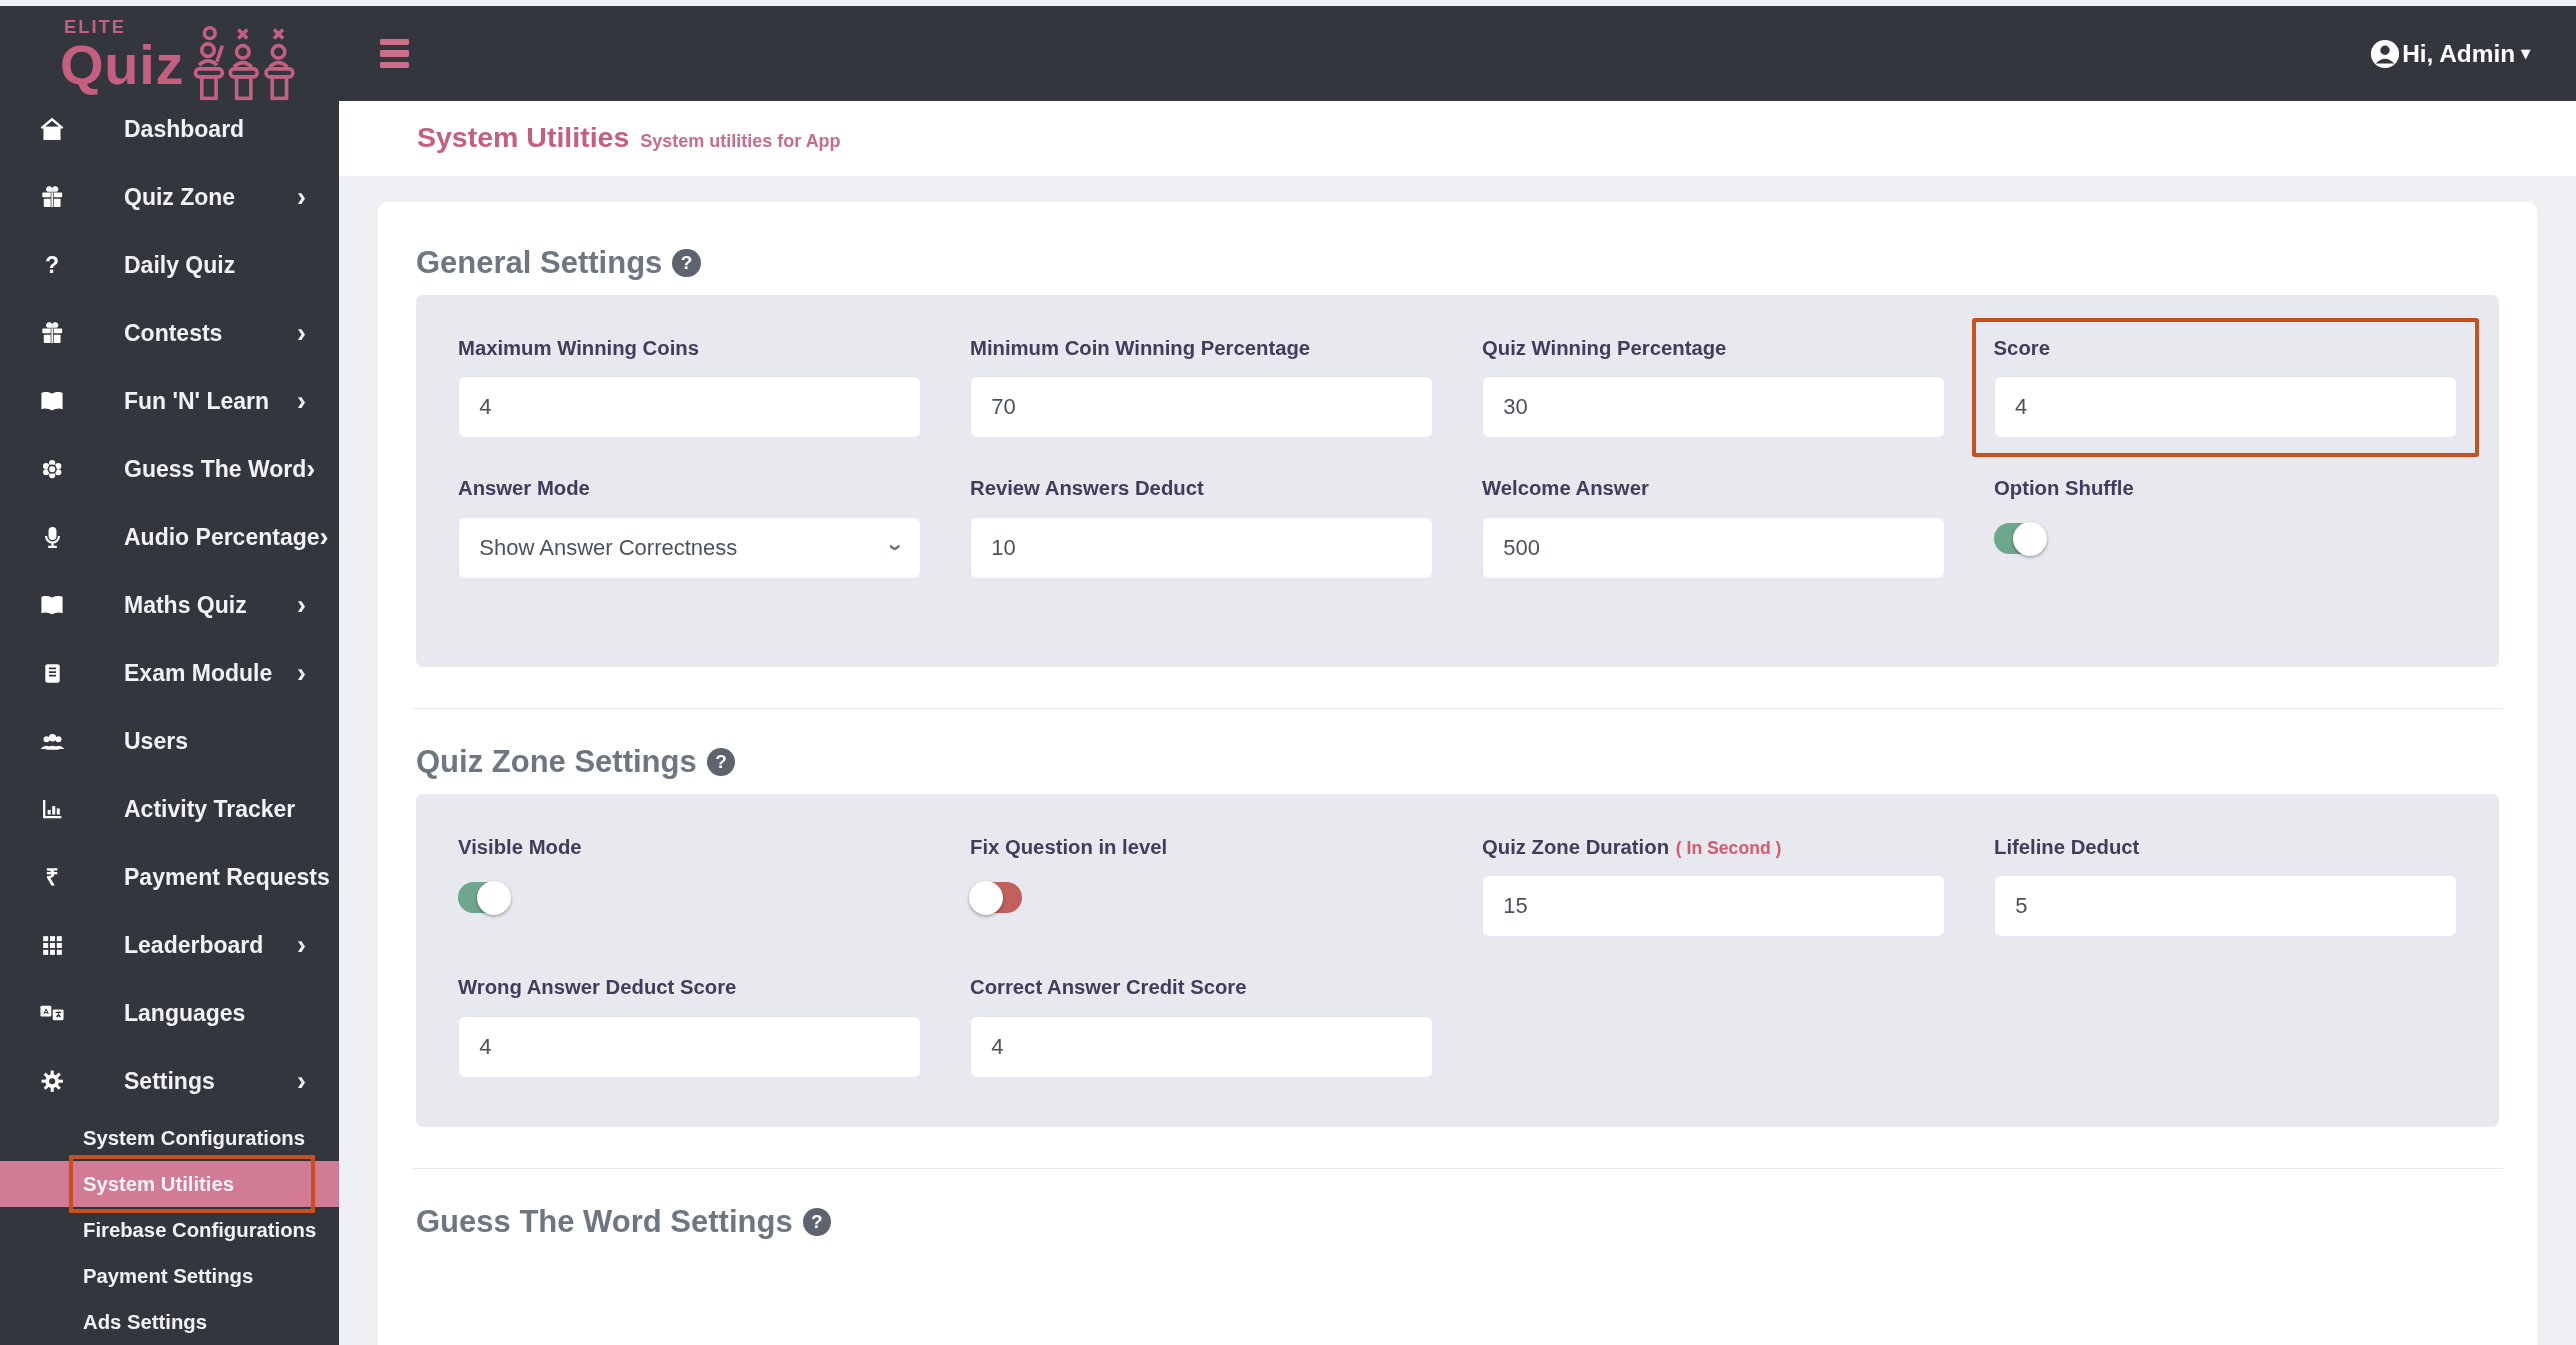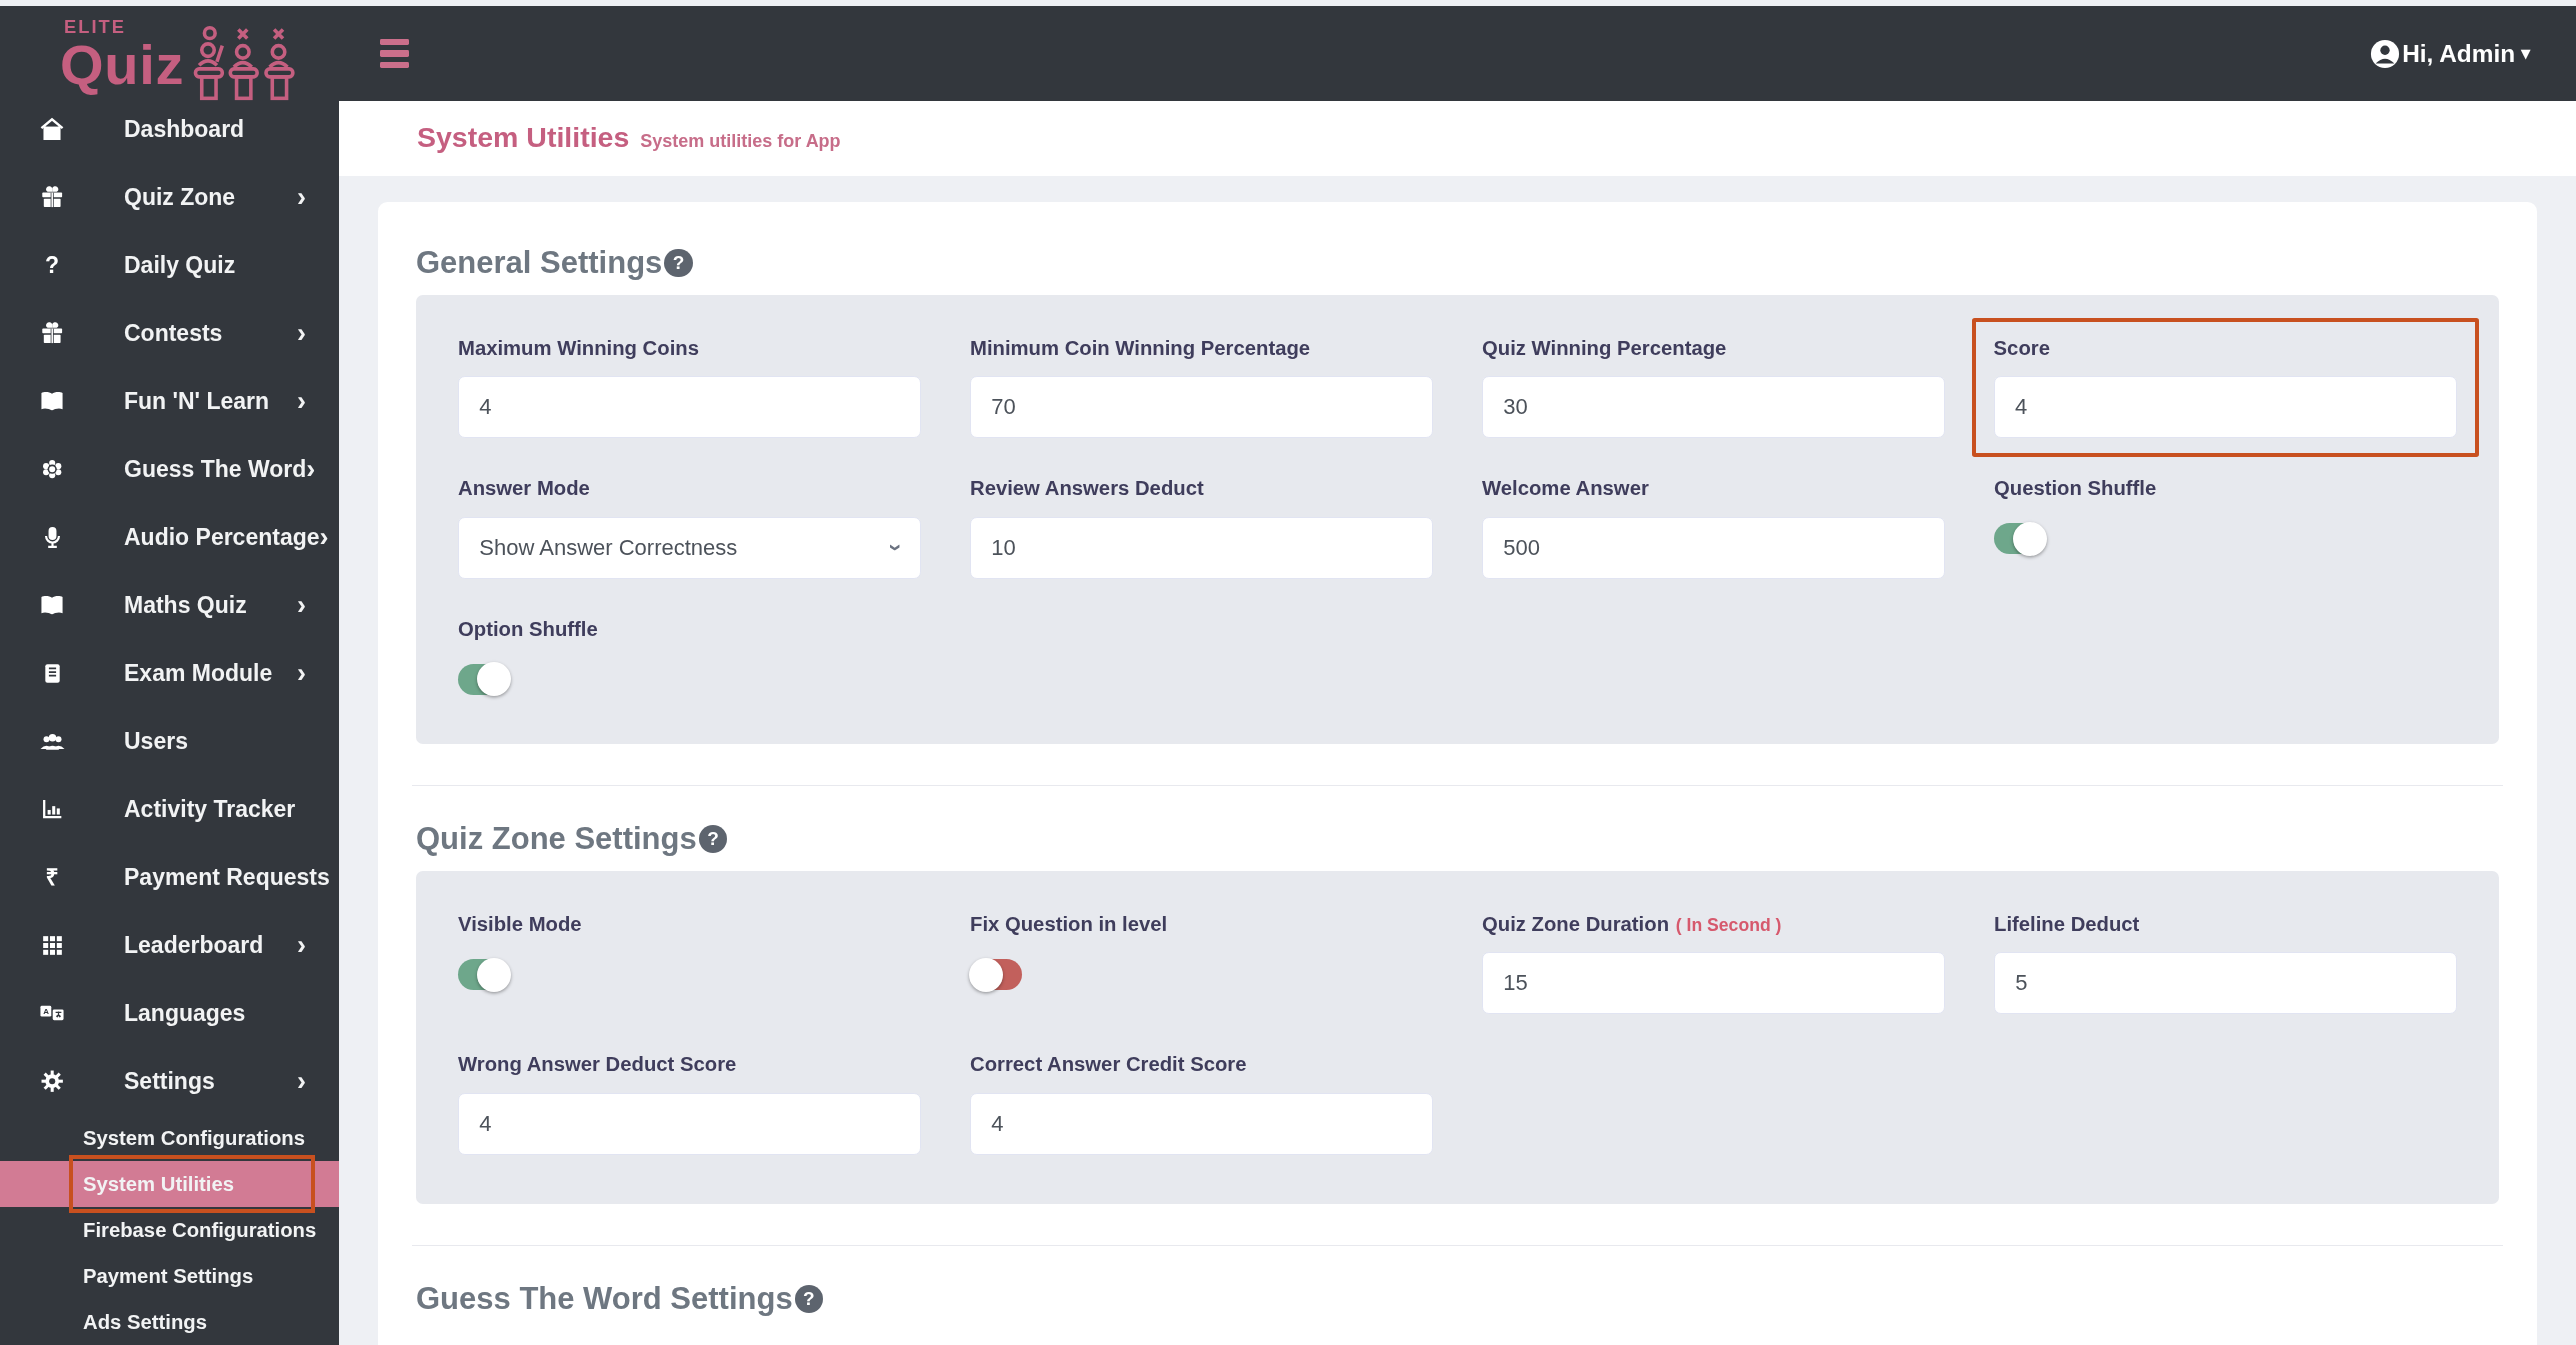--- a/index.html
+++ b/index.html
@@ -34,21 +34,21 @@
   .active-box { position:absolute; left:69px; right:24.4px; top:-6.1px; bottom:-6.1px;
     border:4.7px solid #c8501f; pointer-events:none; }
   .glyph { color:#fff; font-size:23px; font-weight:bold; line-height:1; }
 
   
   .main { position:absolute; left:339px; top:95px; width:2237px; height:1251px; background:#eef0f4; }
   .title-strip { background:#fff; height:81px; display:flex; align-items:baseline; padding-left:78px; padding-top:26px; }
   .page-title { color:#c55f80; font-size:28.5px; font-weight:bold; }
   .page-sub { color:#c76d89; font-size:18px; font-weight:600; margin-left:11px; }
   .card { margin:26px 39px 0 39px; background:#fff; border-radius:9.5px; padding:39px 38px 54px 38px; min-height:1153px; }
-  .sec-head { display:flex; align-items:center; gap:2px; margin-top:4.1px; }
+  .sec-head { display:flex; align-items:center; gap:10px; margin-top:4.1px; }
   .sec-title { color:#6e7781; font-size:31px; font-weight:bold; }
   .help { width:28.5px; height:28.5px; border-radius:50%; background:#5d646e; color:#fff;
     font-size:19px; font-weight:bold; display:flex; align-items:center; justify-content:center; cursor:pointer; }
   .panel { margin-top:14px; background:#e7e9ee; border-radius:6.8px; padding:42px 42px 49px 42px;
     display:grid; grid-template-columns:repeat(4,1fr); column-gap:49px; row-gap:39px; }
   .field { position:relative; }
   .f-label { color:#3f3d5c; font-size:20.3px; font-weight:600; margin-bottom:16.3px; display:flex; align-items:baseline; gap:6.8px; }
   .f-note { color:#d6596d; font-size:17.6px; font-weight:600; }
   .f-input { width:100%; height:62px; background:#fff; border:1.4px solid #e1e4f2; border-radius:6.8px;
     font-family:"Liberation Sans",sans-serif; font-size:22px; color:#4c525a; padding-left:20.3px; outline:none; }
@@ -363,26 +363,20 @@
         </div>
       </div>
       <div class="field">
         <div class="f-label">Review Answers Deduct</div>
         <input class="f-input" value="10" style="">
       </div>
       <div class="field">
         <div class="f-label">Welcome Answer</div>
         <input class="f-input" value="500" style="">
       </div>
-      <div class="field">
-        <div class="f-label">Question Shuffle</div>
-        <div class="toggle on">
-            <span class="knob"></span>
-          </div>
-      </div>
 
       <div class="field">
         <div class="f-label">Option Shuffle</div>
         <div class="toggle on">
             <span class="knob"></span>
           </div>
       </div>
       <div></div>
         <div></div>
         <div></div>

